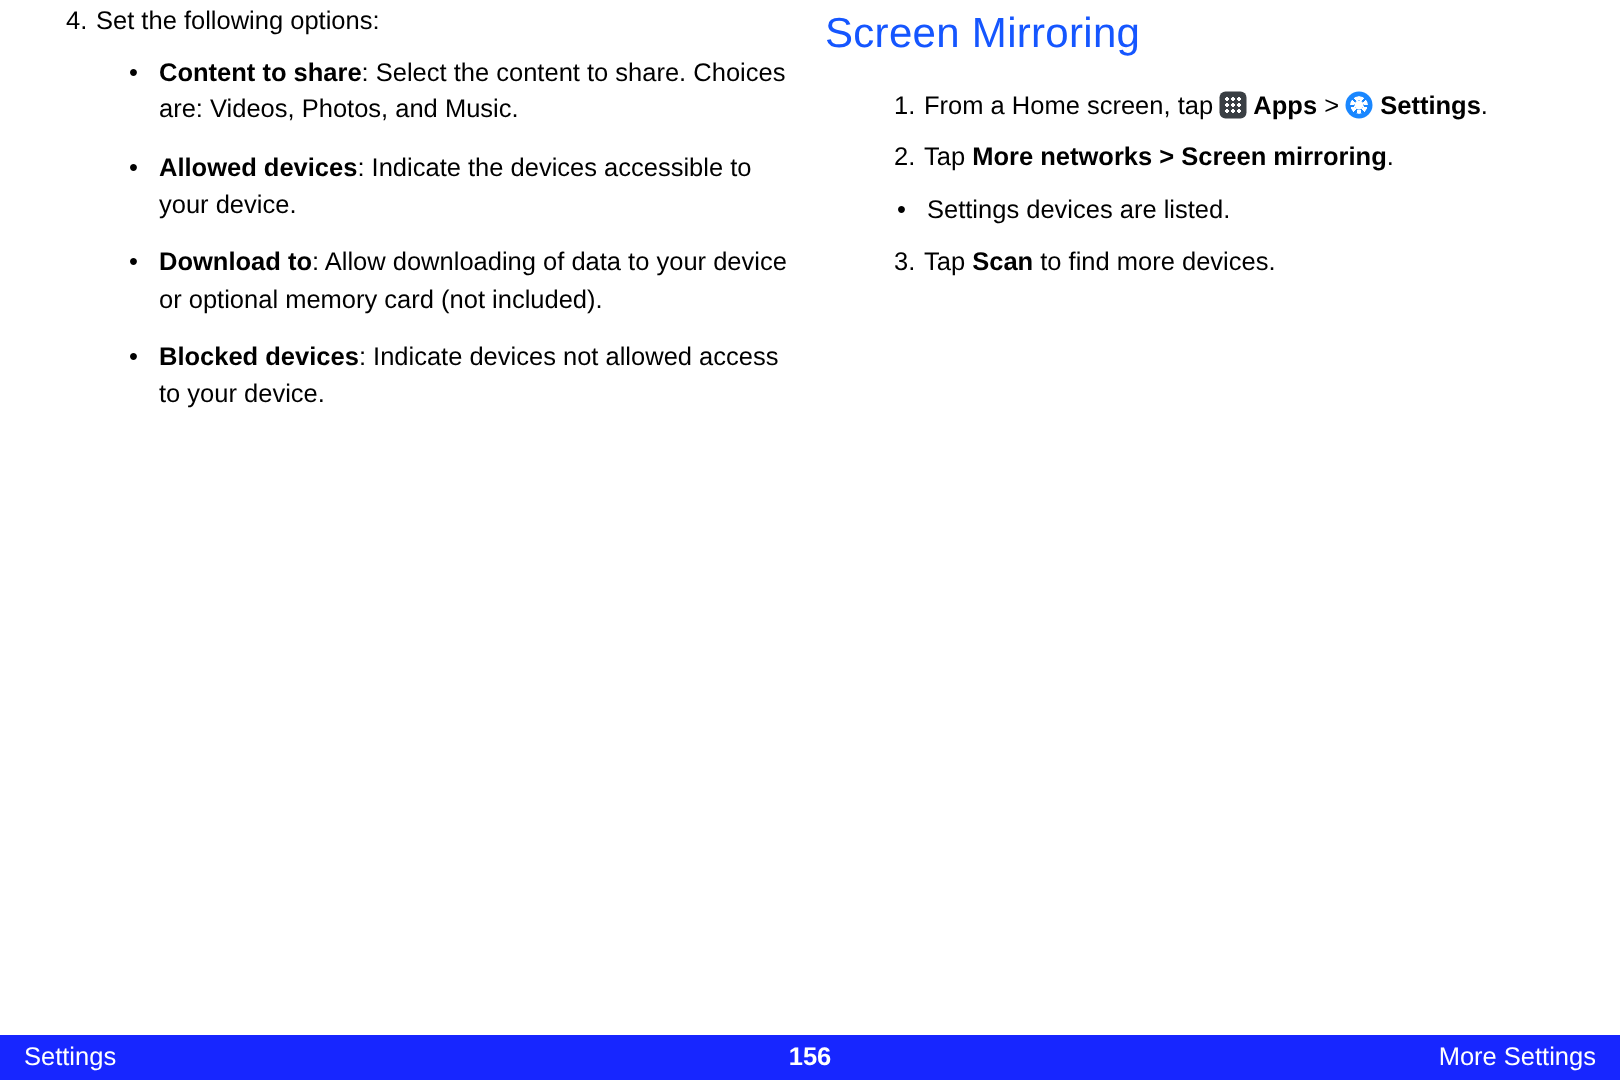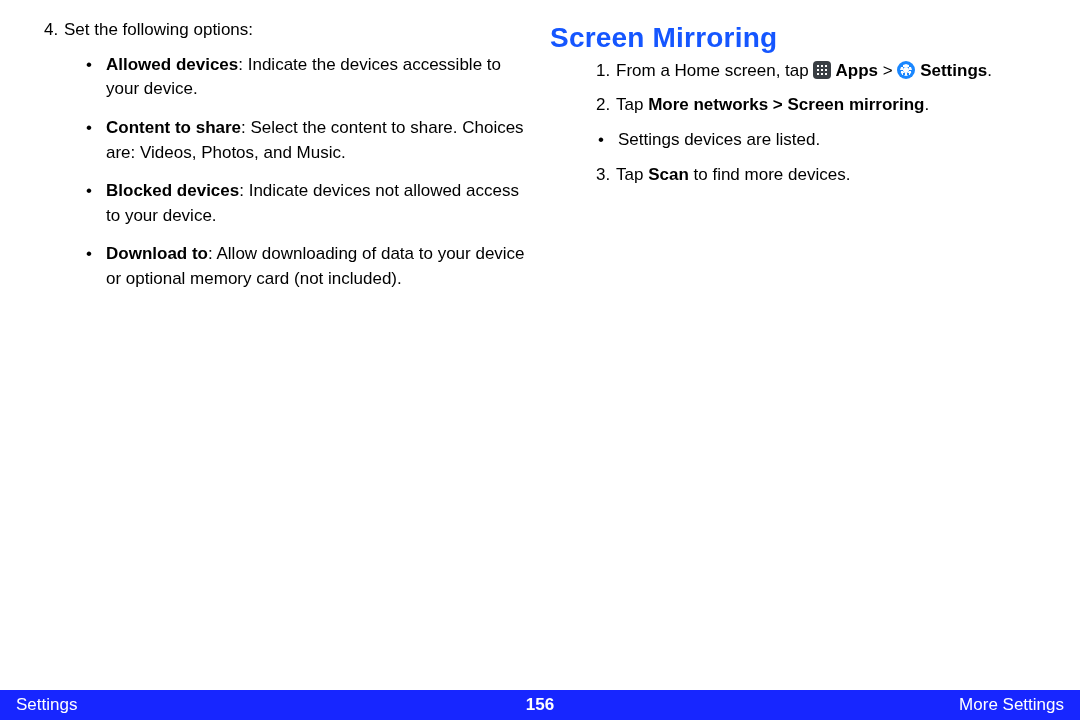--- a/index.html
+++ b/index.html
@@ -15,21 +15,21 @@
   }
   .page {
     position: relative;
     width: 1080px;
     height: 720px;
     box-sizing: border-box;
   }
   .cols {
     display: flex;
     flex-direction: row;
-    padding: 18px 20px 0 20px;
+    padding: 2px 20px 0 20px;
     gap: 20px;
   }
   .col {
     width: 510px;
     line-height: 1.45;
   }
   .right-col {
     width: 510px;
   }
 
@@ -76,22 +76,22 @@
   }
   .r-bullet .dot {
     display: inline-block;
     width: 20px;
     text-indent: 0;
   }
 
   .heading {
     color: #1556ff;
     font-size: 28px;
-    font-weight: 700;
-    margin-bottom: 0;
+    font-weight: 400;
+    margin-bottom: 16px;
     letter-spacing: 0.2px;
   }
   .intro {
     margin-bottom: 12px;
   }
 
   b { font-weight: 700; }
 
   
   .ic {
@@ -177,30 +177,30 @@
 
 <div class="page">
   <div class="cols">
 
     <div class="col">
       <div class="num-line">
         <span class="num">4.</span><span>Set the following options:</span>
       </div>
 
       <div class="bullet">
+        <span class="dot">•</span><b>Content to share</b><span>: Select the content to share. Choices are: Videos, Photos, and Music.</span>
+      </div>
+      <div class="bullet">
         <span class="dot">•</span><b>Allowed devices</b><span>: Indicate the devices accessible to your device.</span>
       </div>
       <div class="bullet">
-        <span class="dot">•</span><b>Content to share</b><span>: Select the content to share. Choices are: Videos, Photos, and Music.</span>
+        <span class="dot">•</span><b>Download to</b><span>: Allow downloading of data to your device or optional memory card (not included).</span>
       </div>
       <div class="bullet">
         <span class="dot">•</span><b>Blocked devices</b><span>: Indicate devices not allowed access to your device.</span>
-      </div>
-      <div class="bullet">
-        <span class="dot">•</span><b>Download to</b><span>: Allow downloading of data to your device or optional memory card (not included).</span>
       </div>
     </div>
 
     <div class="col right-col">
       <div class="heading">Screen Mirroring</div>
 
       <div class="r-num">
         <span class="num">1.</span><span>From a Home screen, tap </span><span class="ic ic-apps"></span><b> Apps</b><span> &gt; </span><span class="ic ic-settings"></span><b> Settings</b><span>.</span>
       </div>
 

